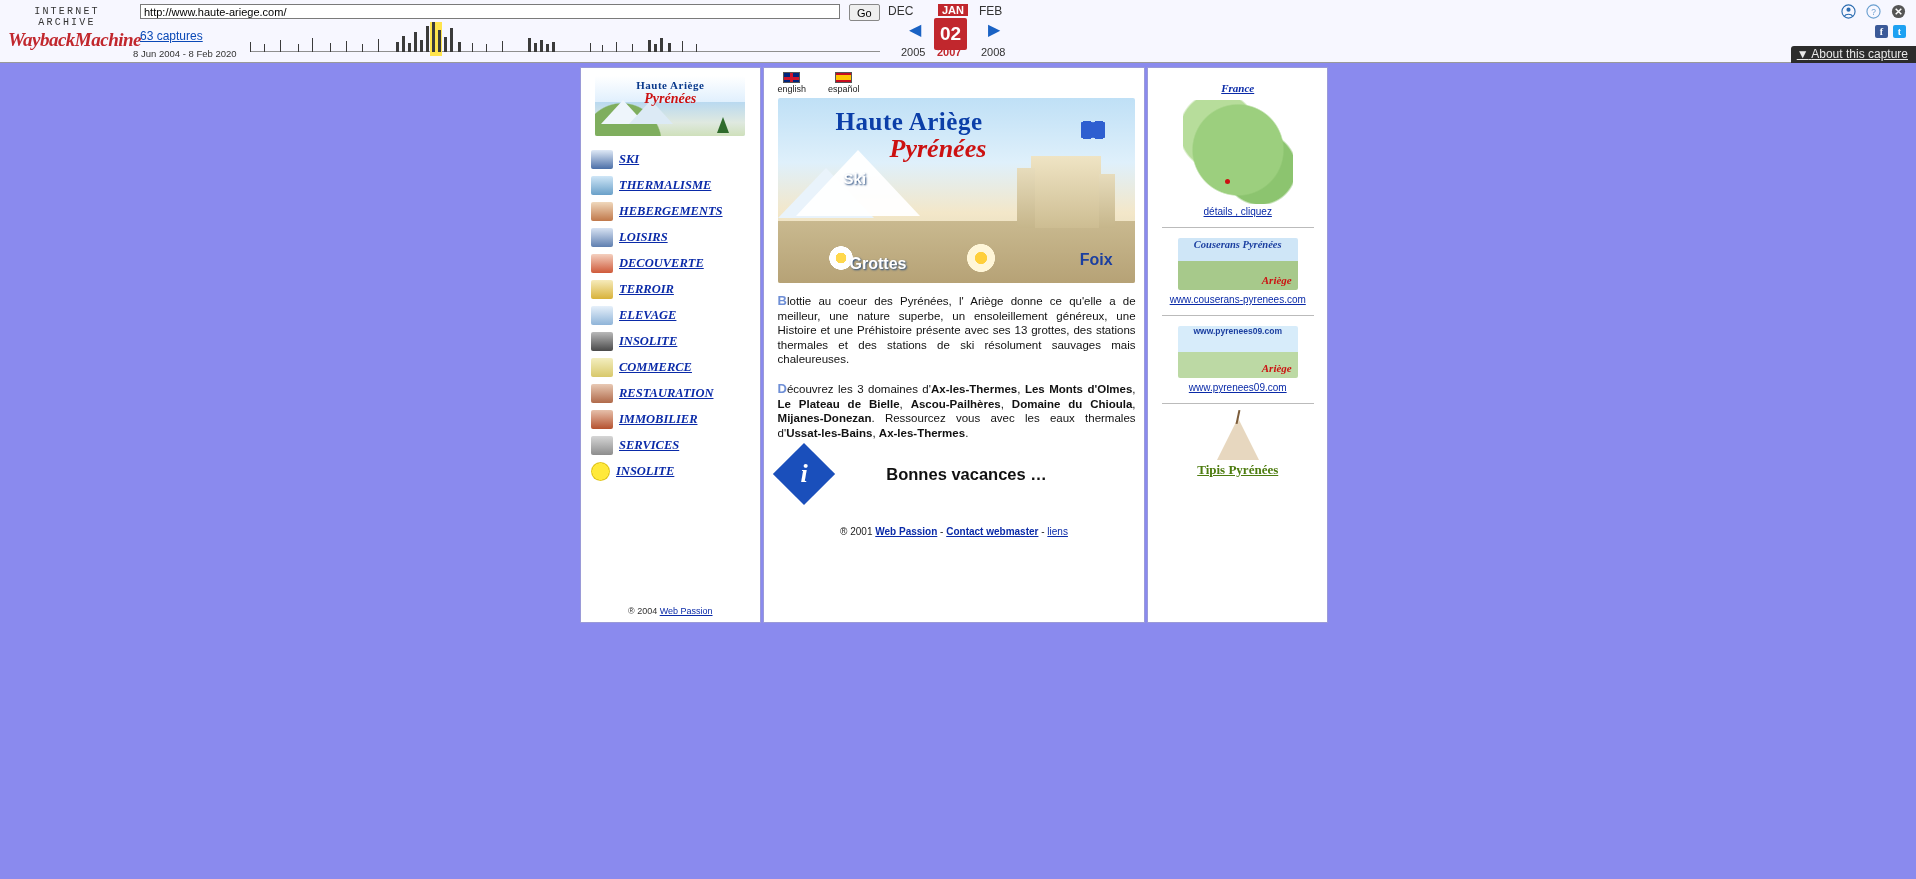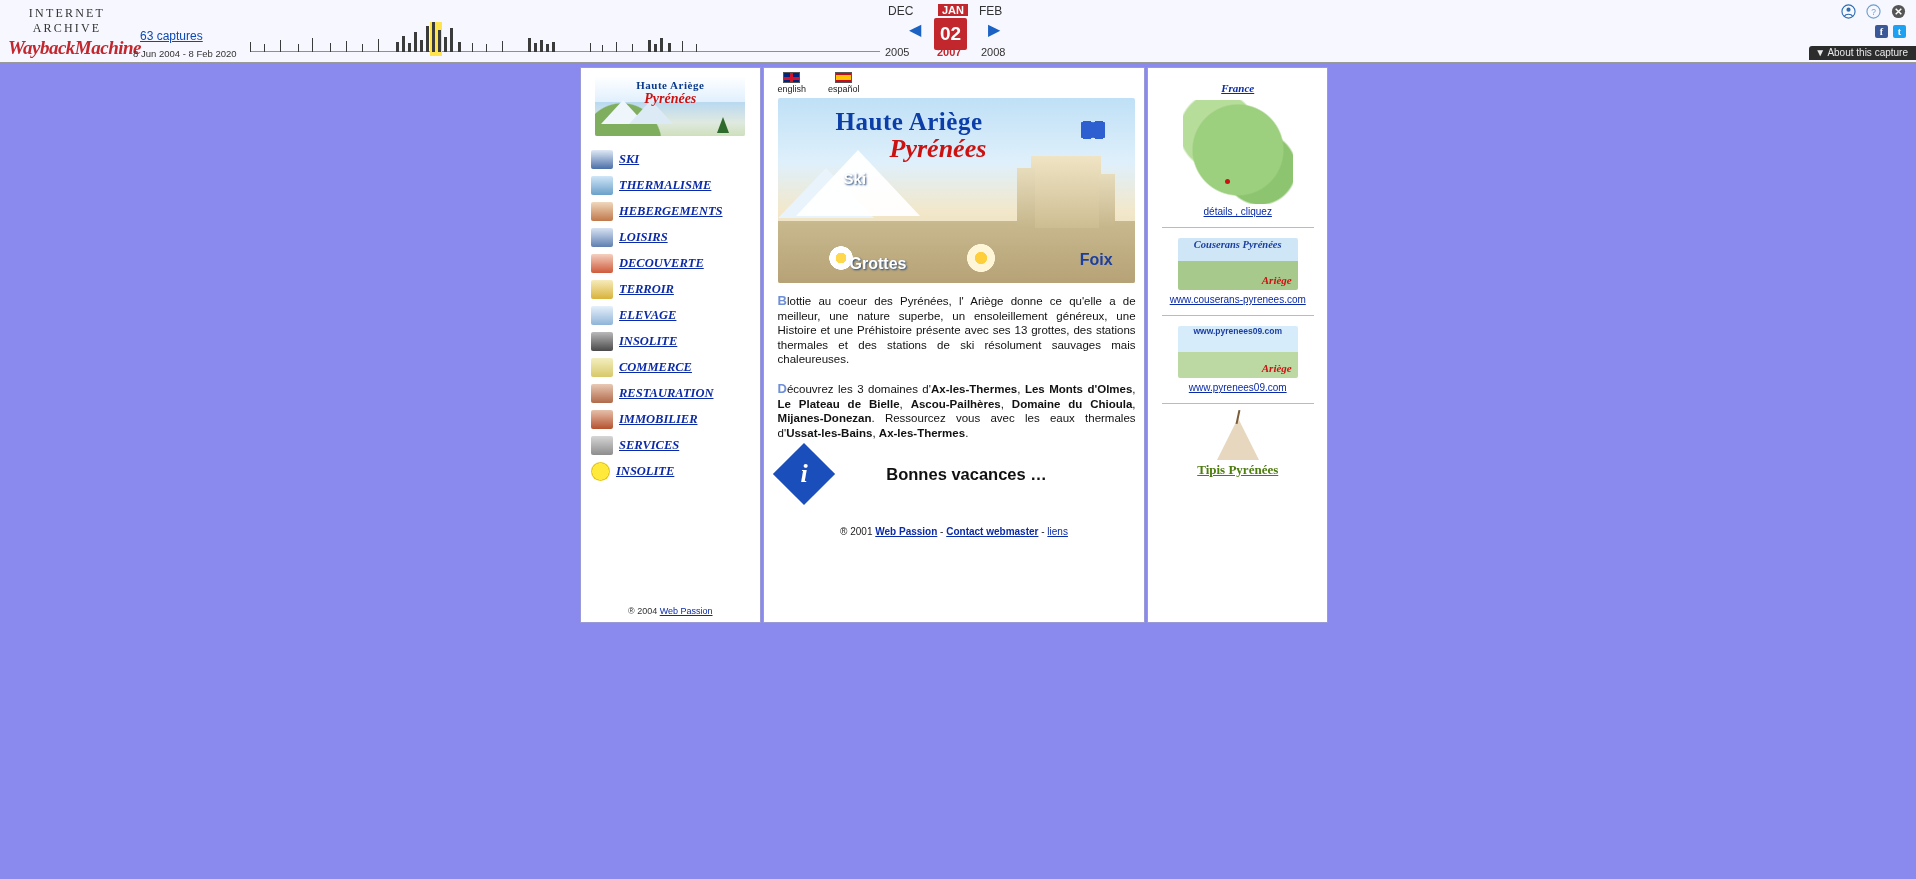--- a/index.html
+++ b/index.html
@@ -27,24 +27,24 @@
     font-size: 11px;
     color: #222;
   }
   #wm-logo {
     position: absolute;
     left: 8px; top: 6px;
     width: 118px;
     text-align: center;
   }
   #wm-logo .ia-top {
-    font-size: 12px;
+    font-size: 10px;
     letter-spacing: 2.2px;
     color: #333;
-    font-family: Liberation Serif, serif;
+    font-family: Liberation Mono, monospace;
   }
   #wm-logo .wm-word {
     margin-top: 2px;
     font-family: "Liberation Serif", serif;
     font-style: italic;
     font-weight: bold;
     font-size: 19px;
     color: #c1272d;
     letter-spacing: -0.5px;
     line-height: 20px;
@@ -162,21 +162,21 @@
     font-size: 16px;
     cursor: pointer;
   }
   #wm-datenav .arrow.left { left: 24px; }
   #wm-datenav .arrow.right { left: 103px; }
   #wm-datenav .y {
     position: absolute;
     top: 44px;
     font-size: 11px;
   }
-  #wm-datenav .y.prev { left: 0; }
+  #wm-datenav .y.prev { left: 16px; }
   #wm-datenav .y.cur { left: 52px; color: #c1272d; font-weight: bold; }
   #wm-datenav .y.next { left: 96px; }
 
   
   #wm-icons {
     position: absolute;
     right: 10px; top: 4px;
     display: flex;
     gap: 10px;
     align-items: center;
@@ -202,24 +202,25 @@
     text-align: center;
     line-height: 13px;
     font-family: "Liberation Serif", serif;
     cursor: pointer;
   }
   #wm-about {
     position: absolute;
     right: 0px; top: 46px;
     background: #2c2c2c;
     color: #e8e8e8;
-    font-size: 10px;
+    font-size: 12px;
     padding: 1px 8px 2px 6px;
     border-top-left-radius: 3px;
     cursor: pointer;
+    text-decoration: underline;
   }
 
   
   #page {
     position: absolute;
     top: 63px; left: 0;
     width: 1916px;
     height: 816px;
     background: #8a8aee;
   }
@@ -629,20 +630,24 @@
 </head>
 <body>
 
 <div id="wm-toolbar">
 
   <div id="wm-logo">
     <div class="ia-top">INTERNET ARCHIVE</div>
     <div class="wm-word">WaybackMachine</div>
   </div>
 
+  <div id="wm-url-row">
+    <input id="wm-url" type="text" value="http://www.haute-ariege.com/" style="">
+    <button id="wm-go">Go</button>
+  </div>
 
   <div id="wm-captures">
     <a href="#">63 captures</a>
   </div>
   <div id="wm-daterange">8 Jun 2004 - 8 Feb 2020</div>
 
   <div id="wm-spark">
     <div class="baseline"></div>
     <div class="hl" style="left:180px;"></div>
     <div class="tick" style="left:0px;height:10px;"></div>

